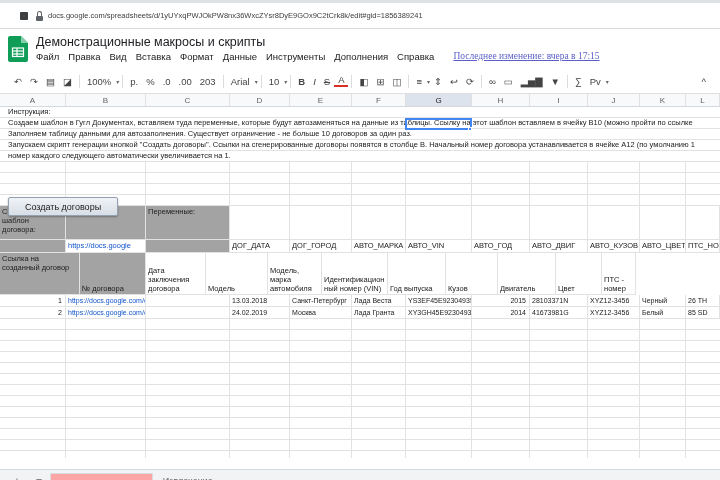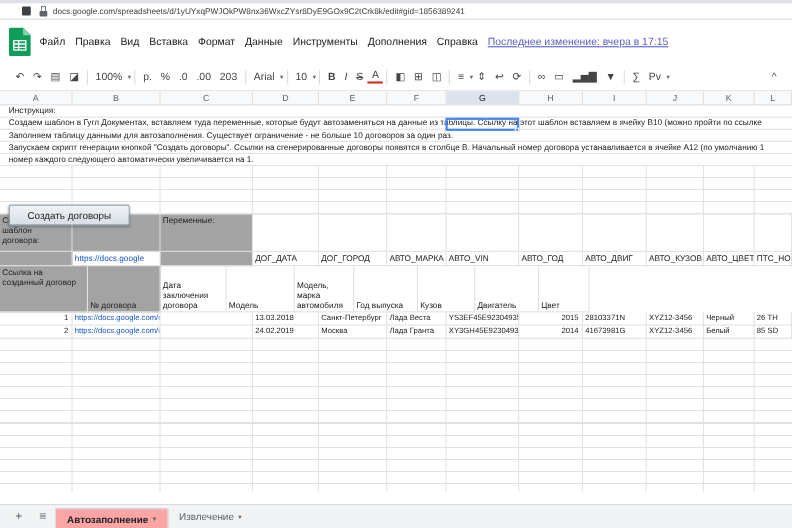--- a/index.html
+++ b/index.html
@@ -1,37 +1,37 @@
 <!DOCTYPE html>
 <html><head>
 <meta charset="utf-8">
 <style>
   * { box-sizing: border-box; margin: 0; padding: 0; }
   html,body { width:720px; height:480px; overflow:hidden; background:#fff;
     font-family:"Liberation Sans", sans-serif; color:#202124; }
 
   
-  .browser { height:18px; border-top:3px solid #dee1e6; border-bottom:1px solid #dadce0;
+  .browser { height:29px; border-top:3px solid #dee1e6; border-bottom:1px solid #dadce0;
     display:flex; align-items:center; padding:0 6px; background:#fff; }
   .ext-icon { width:8px; height:8px; background:#3c4043; border-radius:1px; margin:0 6px 0 14px; }
   .lock { position:relative; width:7px; height:10px; margin:0 5px 0 2px; display:inline-block; }
   .lock .shackle { position:absolute; top:0; left:1px; width:5px; height:5px;
     border:1px solid #5f6368; border-bottom:none; border-radius:3px 3px 0 0; }
   .lock .lockbody { position:absolute; bottom:0; left:0; width:7px; height:5px;
     background:#5f6368; border-radius:1px; }
   .url { font-size:7.5px; color:#3c4043; white-space:nowrap; overflow:hidden; }
 
   
   .appheader { height:40px; display:flex; align-items:center; padding:0 8px; }
   .logo { width:20px; height:26px; margin-right:8px; flex:0 0 auto; }
   .htext { display:flex; flex-direction:column; justify-content:center; }
   .doc-title { font-size:12.5px; color:#202124; line-height:15px; }
   .menubar { display:flex; align-items:center; font-size:9.5px; line-height:13px; color:#202124; }
   .menu-item { margin-right:9px; cursor:default; }
-  .last-edit { color:#5b5fc7; text-decoration:underline; }
+  .last-edit { margin-left:10px; color:#5b5fc7; text-decoration:underline;font-family:Liberation Serif, serif; }
 
   
   .toolbar { height:25px; border-bottom:1px solid #e0e0e0; display:flex; align-items:center;
     padding:0 10px; font-size:9.5px; color:#444; }
   .tb { padding:0 4px; white-space:nowrap; cursor:default; }
   .tb.bold { font-weight:bold; }
   .tb.ital { font-style:italic; }
   .tb.strike { text-decoration:line-through; }
   .tb.tcolor { border-bottom:2px solid #d93025; line-height:10px; }
   .tb.right { margin-left:auto; }
@@ -115,20 +115,21 @@
     <path d="M2 0h11l7 7v17a2 2 0 0 1-2 2H2a2 2 0 0 1-2-2V2a2 2 0 0 1 2-2z" fill="#0f9d58"></path>
     <path d="M13 0l7 7h-7z" fill="#87ceac"></path>
     <g stroke="#fff" stroke-width="1.2" fill="none">
       <rect x="4.5" y="12" width="11" height="8.5"></rect>
       <line x1="4.5" y1="15" x2="15.5" y2="15"></line>
       <line x1="4.5" y1="18" x2="15.5" y2="18"></line>
       <line x1="9" y1="12" x2="9" y2="20.5"></line>
     </g>
   </svg>
   <div class="htext">
+    <div class="doc-title">Демонстрационные макросы и скрипты</div>
     <div class="menubar">
       <span class="menu-item">Файл</span>
       <span class="menu-item">Правка</span>
       <span class="menu-item">Вид</span>
       <span class="menu-item">Вставка</span>
       <span class="menu-item">Формат</span>
       <span class="menu-item">Данные</span>
       <span class="menu-item">Инструменты</span>
       <span class="menu-item">Дополнения</span>
       <span class="menu-item">Справка</span>
@@ -249,24 +250,26 @@
     <div class="cell wK nowrap">АВТО_ЦВЕТ</div>
     <div class="cell wL nowrap">ПТС_НОМЕР</div>
   </div>
 
   <div class="trow" style="height:42px">
     <div class="cell wB grey b">Ссылка на созданный договор</div>
     <div class="cell wA grey b bot">№ договора</div>
     <div class="cell wD bot">Дата заключения договора</div>
     <div class="cell wE bot">Модель</div>
     <div class="cell wF bot">Модель, марка автомобиля</div>
+    <div class="cell wG bot anywrap">Идентификационный номер (VIN)</div>
     <div class="cell wH bot">Год выпуска</div>
     <div class="cell wJ bot">Кузов</div>
     <div class="cell wI bot">Двигатель</div>
     <div class="cell wK bot">Цвет</div>
+    <div class="cell wL bot">ПТС - номер</div>
   </div>
 
   <div class="trow drow" style="height:12px">
     <div class="cell wA num">1</div>
     <div class="cell wB link nowrap">https://docs.google.com/open?id=1U6uauHVEC</div>
     <div class="cell wC"></div>
     <div class="cell wD nowrap">13.03.2018</div>
     <div class="cell wE nowrap">Санкт-Петербург</div>
     <div class="cell wF nowrap">Лада Веста</div>
     <div class="cell wG nowrap">YS3EF45E923049353</div>

